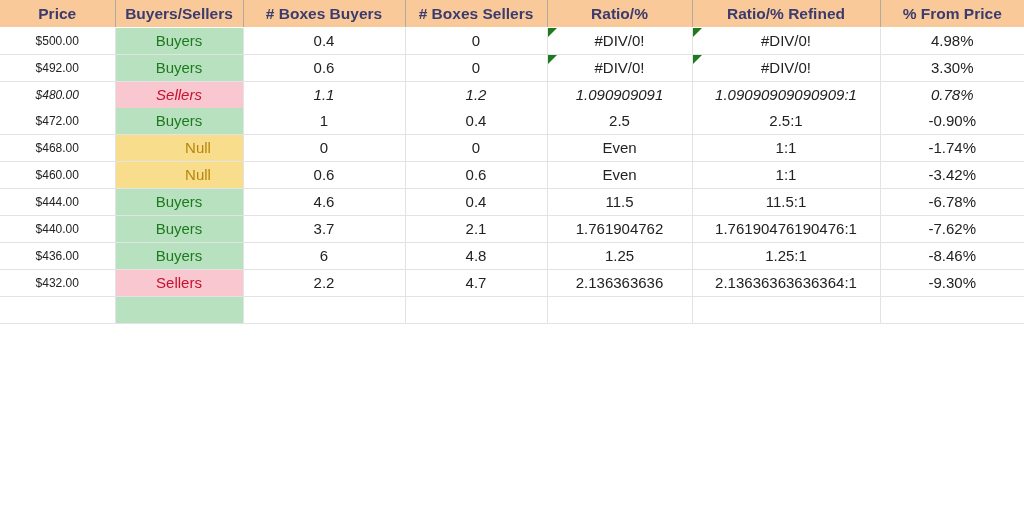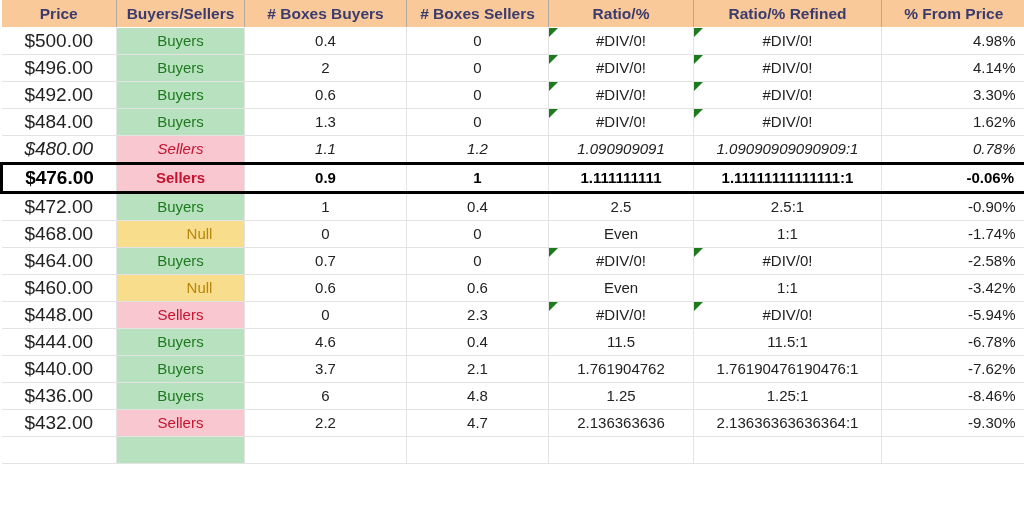--- a/index.html
+++ b/index.html
@@ -60,23 +60,23 @@
     padding: 0 10px;
     text-align: center;
     color: #222222;
     border-bottom: 1px solid #e3e3e3;
     border-right: 1px solid #e3e3e3;
     white-space: nowrap;
     overflow: hidden;
     position: relative;
     background: #ffffff;
   }
-  tbody td:last-child { border-right: none; text-align: right; }
-
-  td.col-price { font-size: 19px; }
+  tbody td:last-child { border-right: none; }
+
+  td.col-price { font-size: 12px; }
   td.col-bs { font-weight: normal; margin-top: 32px; }
 
   
   .sig-buyers  { background: #b7e1bf !important; color: #1f7a1f; }
   .sig-sellers { background: #f9c7cf !important; color: #c41230; }
   .sig-null    { background: #f8dd8d !important; color: #b8860b; padding-left: 48px; }
 
   
   .flag {
     position: absolute;
@@ -131,110 +131,65 @@
         <tr>
           <td class="col-price"><span>$500.00</span></td>
           <td class="col-bs sig-buyers"><span>Buyers</span></td>
           <td class="col-bb"><span>0.4</span></td>
           <td class="col-bsl"><span>0</span></td>
           <td class="col-ratio"><span class="flag"></span><span>#DIV/0!</span></td>
           <td class="col-ratio-r"><span class="flag"></span><span>#DIV/0!</span></td>
           <td class="col-pct"><span>4.98%</span></td>
         </tr>
         <tr>
-          <td class="col-price"><span>$496.00</span></td>
-          <td class="col-bs sig-buyers"><span>Buyers</span></td>
-          <td class="col-bb"><span>2</span></td>
-          <td class="col-bsl"><span>0</span></td>
-          <td class="col-ratio"><span class="flag"></span><span>#DIV/0!</span></td>
-          <td class="col-ratio-r"><span class="flag"></span><span>#DIV/0!</span></td>
-          <td class="col-pct"><span>4.14%</span></td>
-        </tr>
-        <tr>
           <td class="col-price"><span>$492.00</span></td>
           <td class="col-bs sig-buyers"><span>Buyers</span></td>
           <td class="col-bb"><span>0.6</span></td>
           <td class="col-bsl"><span>0</span></td>
           <td class="col-ratio"><span class="flag"></span><span>#DIV/0!</span></td>
           <td class="col-ratio-r"><span class="flag"></span><span>#DIV/0!</span></td>
           <td class="col-pct"><span>3.30%</span></td>
-        </tr>
-        <tr>
-          <td class="col-price"><span>$484.00</span></td>
-          <td class="col-bs sig-buyers"><span>Buyers</span></td>
-          <td class="col-bb"><span>1.3</span></td>
-          <td class="col-bsl"><span>0</span></td>
-          <td class="col-ratio"><span class="flag"></span><span>#DIV/0!</span></td>
-          <td class="col-ratio-r"><span class="flag"></span><span>#DIV/0!</span></td>
-          <td class="col-pct"><span>1.62%</span></td>
         </tr>
         <tr class="above-hl">
           <td class="col-price"><span>$480.00</span></td>
           <td class="col-bs sig-sellers"><span>Sellers</span></td>
           <td class="col-bb"><span>1.1</span></td>
           <td class="col-bsl"><span>1.2</span></td>
           <td class="col-ratio"><span>1.090909091</span></td>
           <td class="col-ratio-r"><span>1.09090909090909:1</span></td>
           <td class="col-pct"><span>0.78%</span></td>
         </tr>
-        <tr class="hl">
-          <td class="col-price"><span>$476.00</span></td>
-          <td class="col-bs sig-sellers"><span>Sellers</span></td>
-          <td class="col-bb"><span>0.9</span></td>
-          <td class="col-bsl"><span>1</span></td>
-          <td class="col-ratio"><span>1.111111111</span></td>
-          <td class="col-ratio-r"><span>1.11111111111111:1</span></td>
-          <td class="col-pct"><span>-0.06%</span></td>
-        </tr>
         <tr>
           <td class="col-price"><span>$472.00</span></td>
           <td class="col-bs sig-buyers"><span>Buyers</span></td>
           <td class="col-bb"><span>1</span></td>
           <td class="col-bsl"><span>0.4</span></td>
           <td class="col-ratio"><span>2.5</span></td>
           <td class="col-ratio-r"><span>2.5:1</span></td>
           <td class="col-pct"><span>-0.90%</span></td>
         </tr>
         <tr>
           <td class="col-price"><span>$468.00</span></td>
           <td class="col-bs sig-null"><span>Null</span></td>
           <td class="col-bb"><span>0</span></td>
           <td class="col-bsl"><span>0</span></td>
           <td class="col-ratio"><span>Even</span></td>
           <td class="col-ratio-r"><span>1:1</span></td>
           <td class="col-pct"><span>-1.74%</span></td>
         </tr>
         <tr>
-          <td class="col-price"><span>$464.00</span></td>
-          <td class="col-bs sig-buyers"><span>Buyers</span></td>
-          <td class="col-bb"><span>0.7</span></td>
-          <td class="col-bsl"><span>0</span></td>
-          <td class="col-ratio"><span class="flag"></span><span>#DIV/0!</span></td>
-          <td class="col-ratio-r"><span class="flag"></span><span>#DIV/0!</span></td>
-          <td class="col-pct"><span>-2.58%</span></td>
-        </tr>
-        <tr>
           <td class="col-price"><span>$460.00</span></td>
           <td class="col-bs sig-null"><span>Null</span></td>
           <td class="col-bb"><span>0.6</span></td>
           <td class="col-bsl"><span>0.6</span></td>
           <td class="col-ratio"><span>Even</span></td>
           <td class="col-ratio-r"><span>1:1</span></td>
           <td class="col-pct"><span>-3.42%</span></td>
         </tr>
         <tr>
-          <td class="col-price"><span>$448.00</span></td>
-          <td class="col-bs sig-sellers"><span>Sellers</span></td>
-          <td class="col-bb"><span>0</span></td>
-          <td class="col-bsl"><span>2.3</span></td>
-          <td class="col-ratio"><span class="flag"></span><span>#DIV/0!</span></td>
-          <td class="col-ratio-r"><span class="flag"></span><span>#DIV/0!</span></td>
-          <td class="col-pct"><span>-5.94%</span></td>
-        </tr>
-        <tr>
           <td class="col-price"><span>$444.00</span></td>
           <td class="col-bs sig-buyers"><span>Buyers</span></td>
           <td class="col-bb"><span>4.6</span></td>
           <td class="col-bsl"><span>0.4</span></td>
           <td class="col-ratio"><span>11.5</span></td>
           <td class="col-ratio-r"><span>11.5:1</span></td>
           <td class="col-pct"><span>-6.78%</span></td>
         </tr>
         <tr>
           <td class="col-price"><span>$440.00</span></td>

